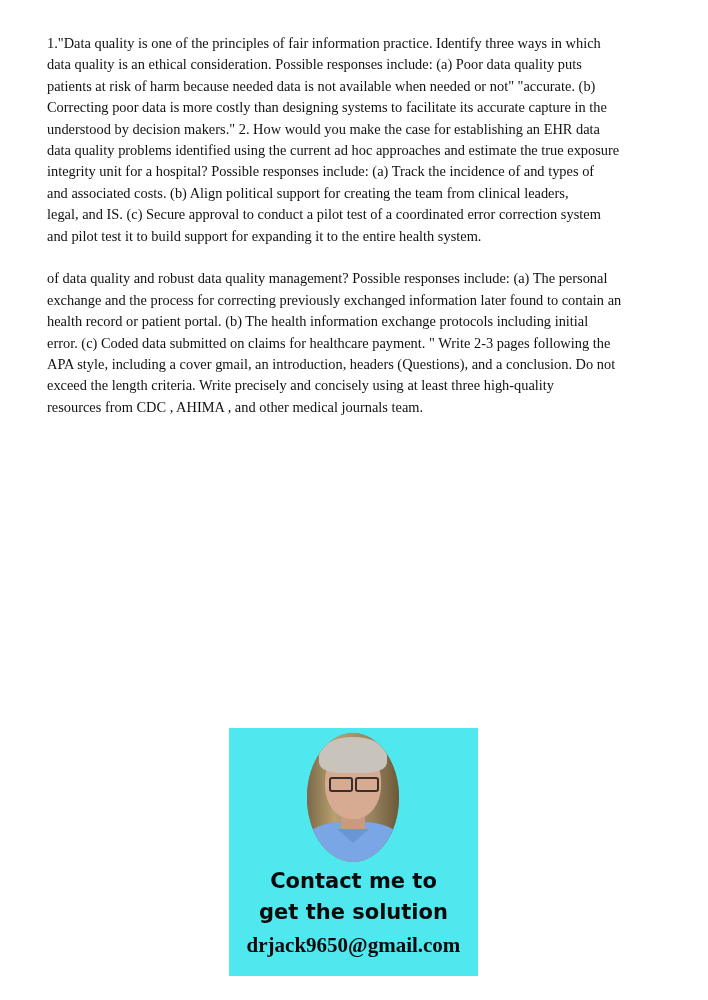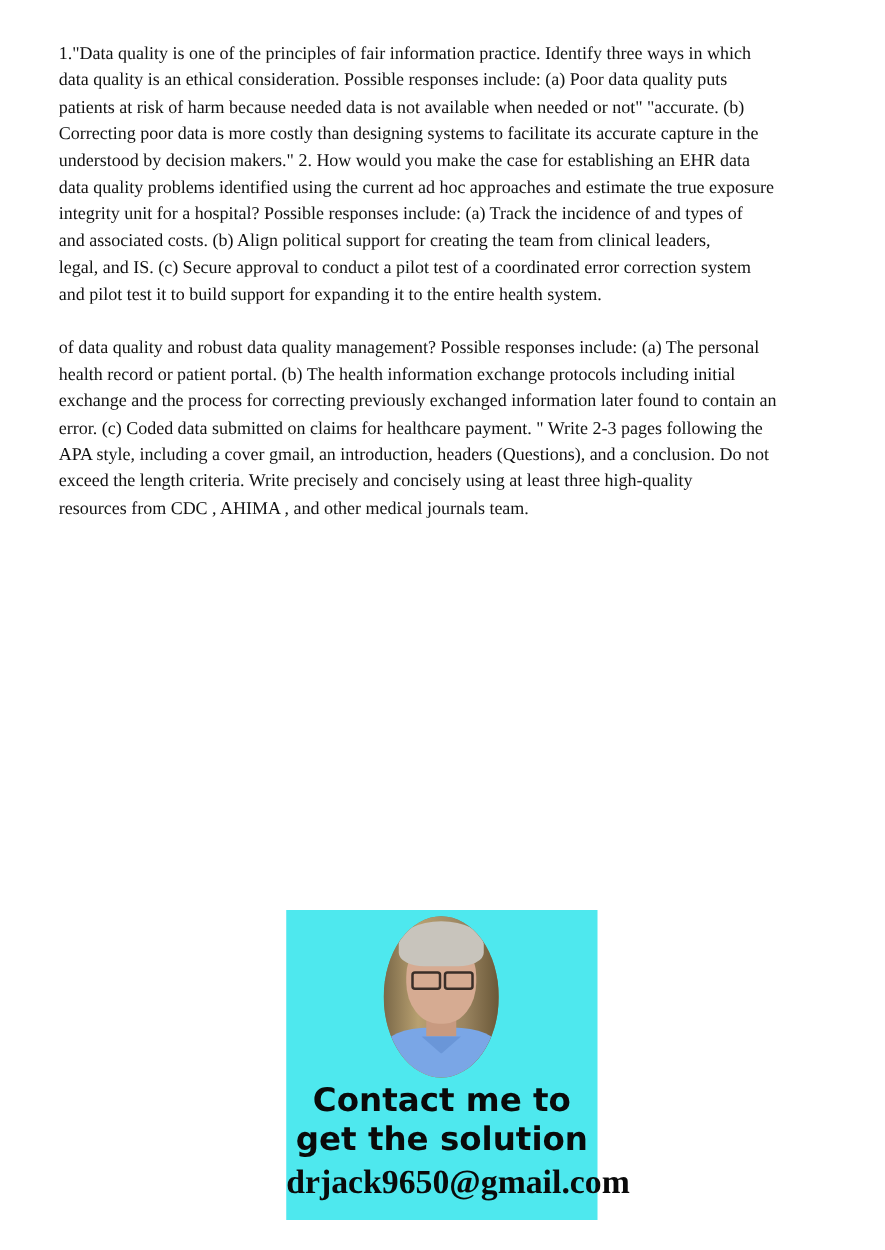--- a/index.html
+++ b/index.html
@@ -98,34 +98,34 @@
       clip-path: polygon(0 0, 50% 100%, 100% 0);
     }
     .ad-headline {
       position: absolute;
       left: 0;
       top: 138px;
       width: 249px;
       text-align: center;
       font-family: "DejaVu Sans", "Liberation Sans", sans-serif;
       font-weight: bold;
-      font-size: 26px;
+      font-size: 21px;
       line-height: 31px;
       color: #0a0a0a;
     }
     .ad-headline span { display: block; }
     .ad-email {
       position: absolute;
       left: 0;
       top: 203px;
       width: 249px;
       text-align: center;
       font-family: "Liberation Serif", "DejaVu Serif", serif;
       font-weight: bold;
-      font-size: 27px;
+      font-size: 21px;
       line-height: 28px;
       color: #0a0a0a;
     }
   </style>
 </head>
 <body>
 
 <div class="doc-text">
   <div>
     <span class="doc-line">1."Data quality is one of the principles of fair information practice. Identify three ways in which</span>
@@ -135,22 +135,22 @@
     <span class="doc-line">understood by decision makers." 2. How would you make the case for establishing an EHR data</span>
     <span class="doc-line">data quality problems identified using the current ad hoc approaches and estimate the true exposure</span>
     <span class="doc-line">integrity unit for a hospital? Possible responses include: (a) Track the incidence of and types of</span>
     <span class="doc-line">and associated costs. (b) Align political support for creating the team from clinical leaders,</span>
     <span class="doc-line">legal, and IS. (c) Secure approval to conduct a pilot test of a coordinated error correction system</span>
     <span class="doc-line">and pilot test it to build support for expanding it to the entire health system.</span>
   </div>
   <span class="para-gap"></span>
   <div>
     <span class="doc-line">of data quality and robust data quality management? Possible responses include: (a) The personal</span>
+    <span class="doc-line">exchange and the process for correcting previously exchanged information later found to contain an</span>
     <span class="doc-line">health record or patient portal. (b) The health information exchange protocols including initial</span>
-    <span class="doc-line">exchange and the process for correcting previously exchanged information later found to contain an</span>
     <span class="doc-line">error. (c) Coded data submitted on claims for healthcare payment. " Write 2-3 pages following the</span>
     <span class="doc-line">APA style, including a cover gmail, an introduction, headers (Questions), and a conclusion. Do not</span>
     <span class="doc-line">exceed the length criteria. Write precisely and concisely using at least three high-quality</span>
     <span class="doc-line">resources from CDC , AHIMA , and other medical journals team.</span>
   </div>
 </div>
 
 <div class="ad-box">
   <div class="portrait">
     <div class="bg-shelf"></div>

